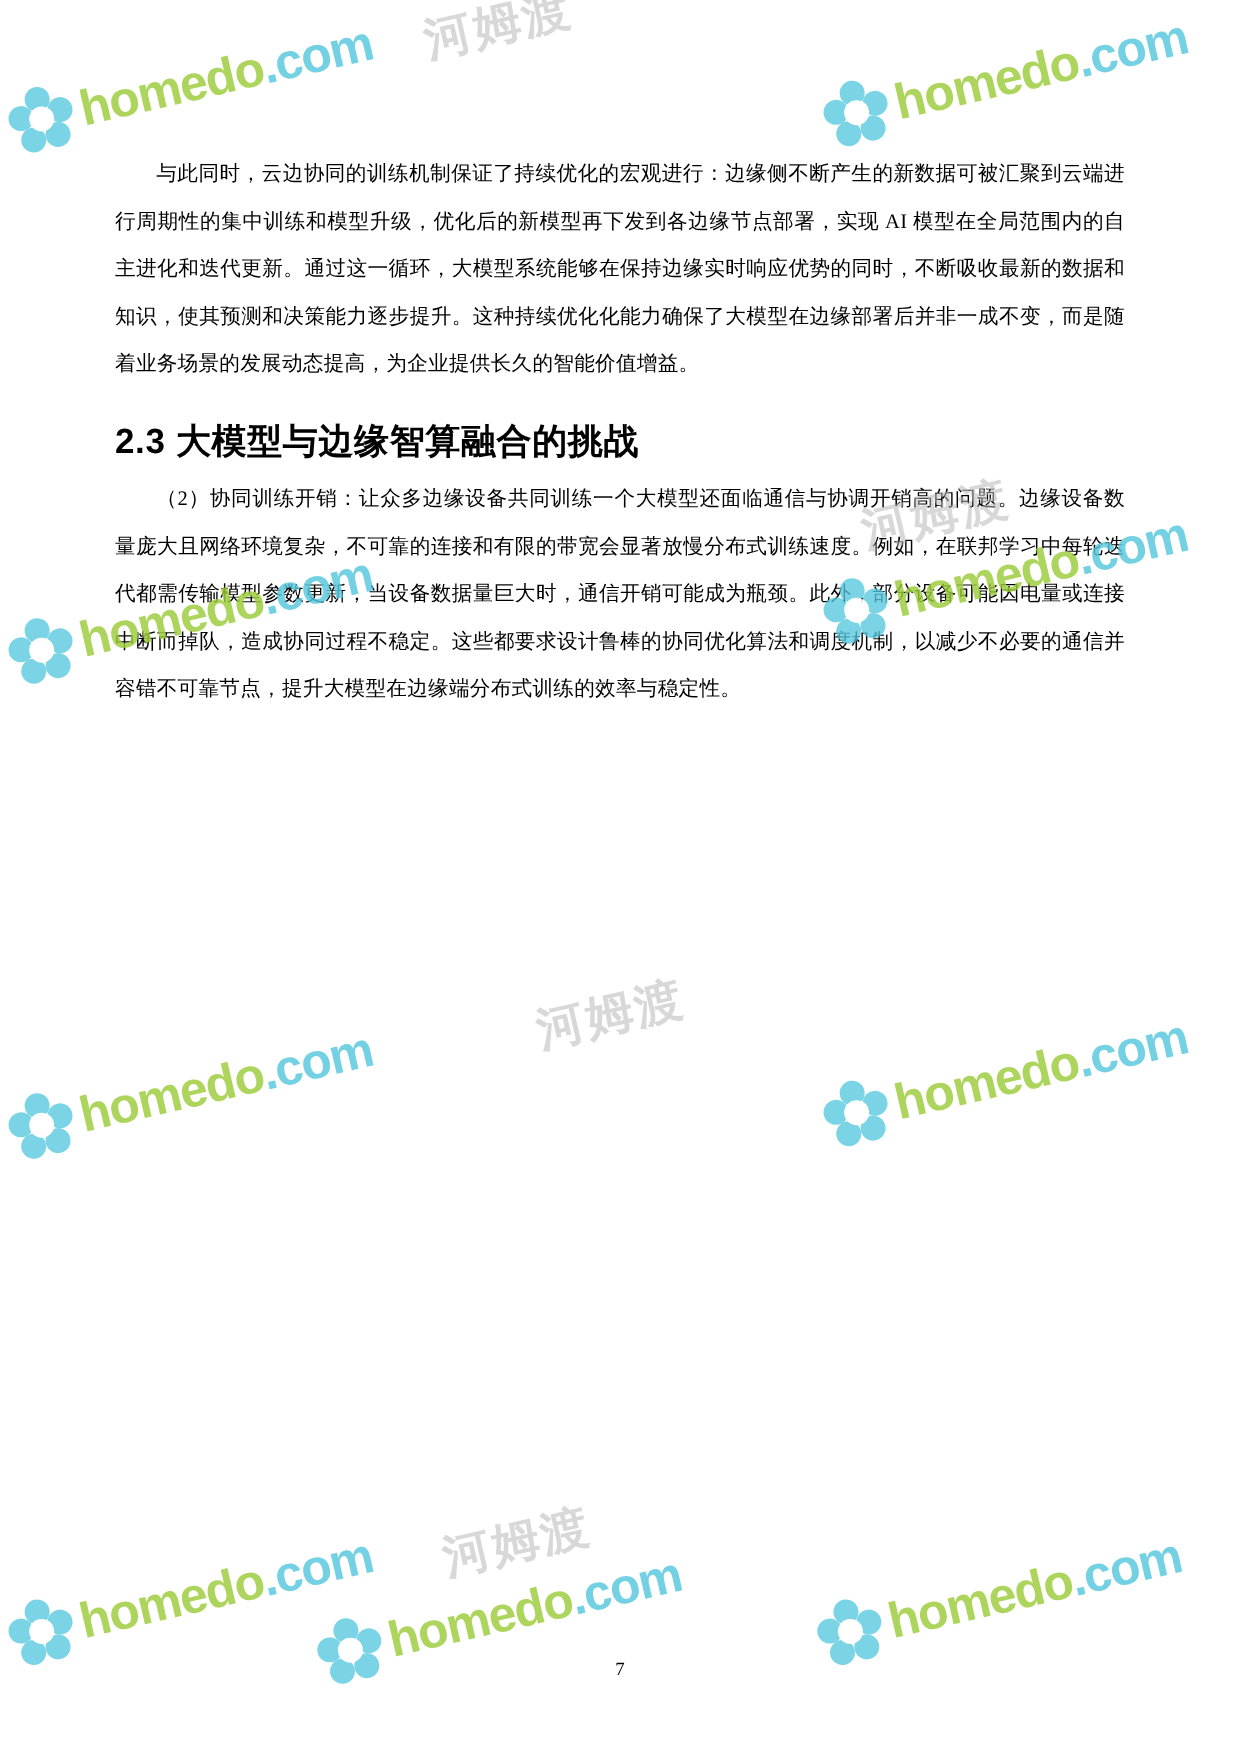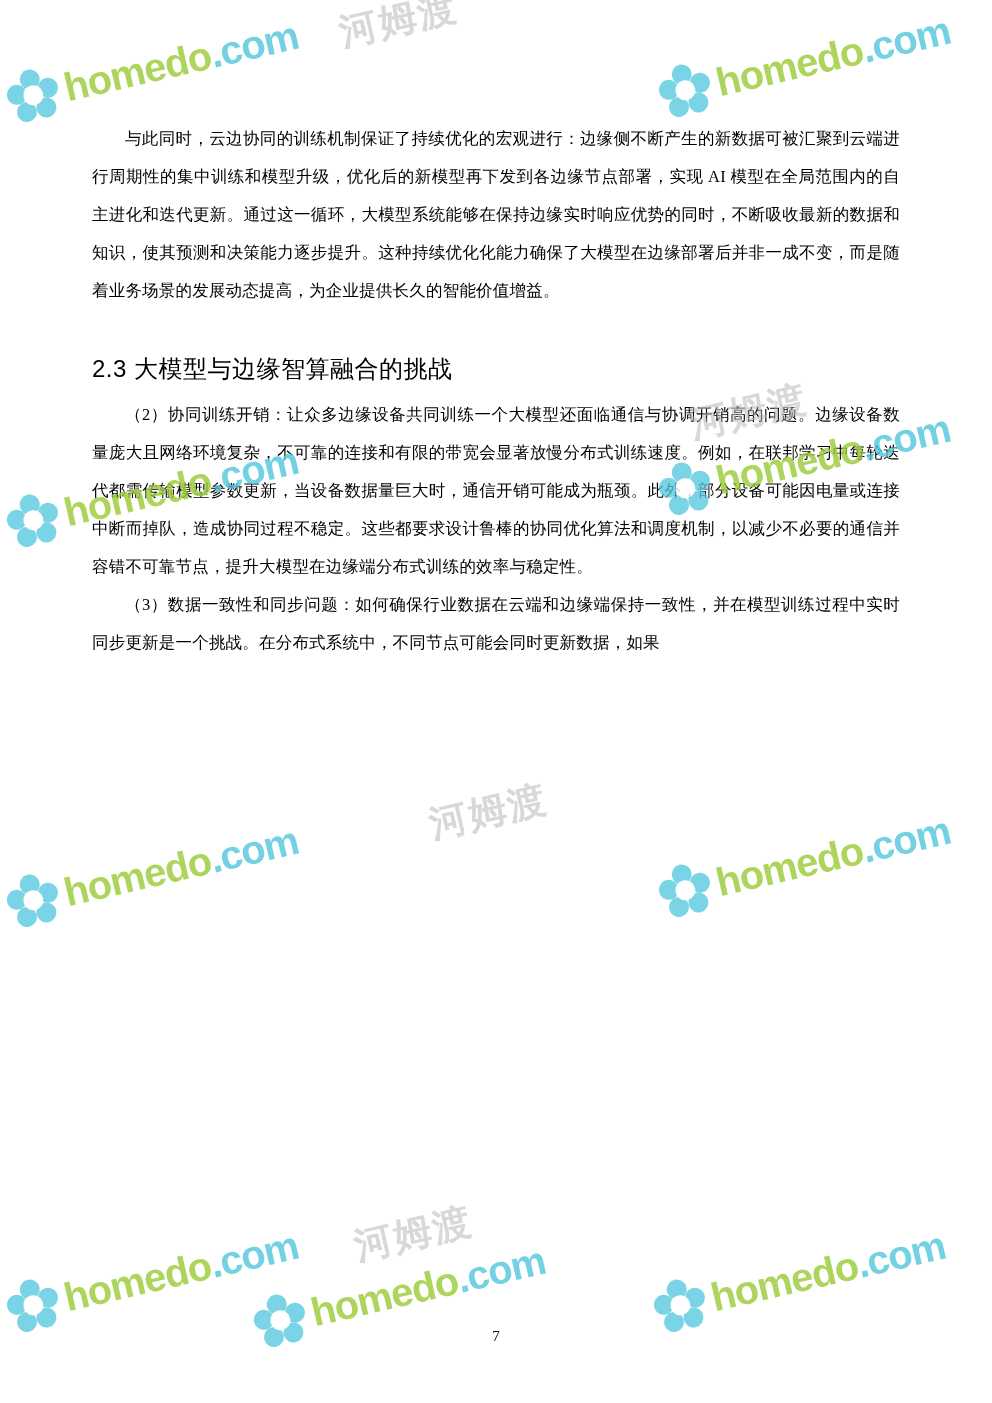--- a/index.html
+++ b/index.html
@@ -36,24 +36,24 @@
     line-height: 38px;
     color: #000000;
     text-align: justify;
     text-justify: inter-ideograph;
     text-indent: 2em;
     letter-spacing: 0.2px;
   }
 
   h2.heading-2 {
     font-family: "Liberation Sans", sans-serif;
-    font-size: 24px;
-    font-weight: normal;
-    color: #000000;
-    margin: 42px 0 10px 0;
+    font-size: 28px;
+    font-weight: bold;
+    color: #000000;
+    margin: 26px 0 10px 0;
     line-height: 34px;
     letter-spacing: 0.5px;
   }
 
   h3.heading-3 {
     font-family: "Liberation Sans", sans-serif;
     font-size: 19px;
     font-weight: bold;
     color: #000000;
     margin: 18px 0 8px 30px;
@@ -146,21 +146,20 @@
 
     <p class="body-text">与此同时，云边协同的训练机制保证了持续优化的宏观进行：边缘侧不断产生的新数据可被汇聚到云端进行周期性的集中训练和模型升级，优化后的新模型再下发到各边缘节点部署，实现 AI 模型在全局范围内的自主进化和迭代更新。通过这一循环，大模型系统能够在保持边缘实时响应优势的同时，不断吸收最新的数据和知识，使其预测和决策能力逐步提升。这种持续优化化能力确保了大模型在边缘部署后并非一成不变，而是随着业务场景的发展动态提高，为企业提供长久的智能价值增益。</p>
 
     <h2 class="heading-2">2.3 大模型与边缘智算融合的挑战</h2>
 
 
 
 
     <p class="body-text">（2）协同训练开销：让众多边缘设备共同训练一个大模型还面临通信与协调开销高的问题。边缘设备数量庞大且网络环境复杂，不可靠的连接和有限的带宽会显著放慢分布式训练速度。例如，在联邦学习中每轮迭代都需传输模型参数更新，当设备数据量巨大时，通信开销可能成为瓶颈。此外，部分设备可能因电量或连接中断而掉队，造成协同过程不稳定。这些都要求设计鲁棒的协同优化算法和调度机制，以减少不必要的通信并容错不可靠节点，提升大模型在边缘端分布式训练的效率与稳定性。</p>
 
-    <p class="body-text">（3）数据一致性和同步问题：如何确保行业数据在云端和边缘端保持一致性，并在模型训练过程中实时同步更新是一个挑战。在分布式系统中，不同节点可能会同时更新数据，如果</p>
 
   </div>
 
   <div class="page-number">7</div>
 </div>
 
 <div class="watermark-layer">
 
   <div class="wm-cn rot-14" style="left:340px; top:8px;">河姆渡</div>
   <div class="wm-cn rot-14" style="left:690px; top:400px;">河姆渡</div>

